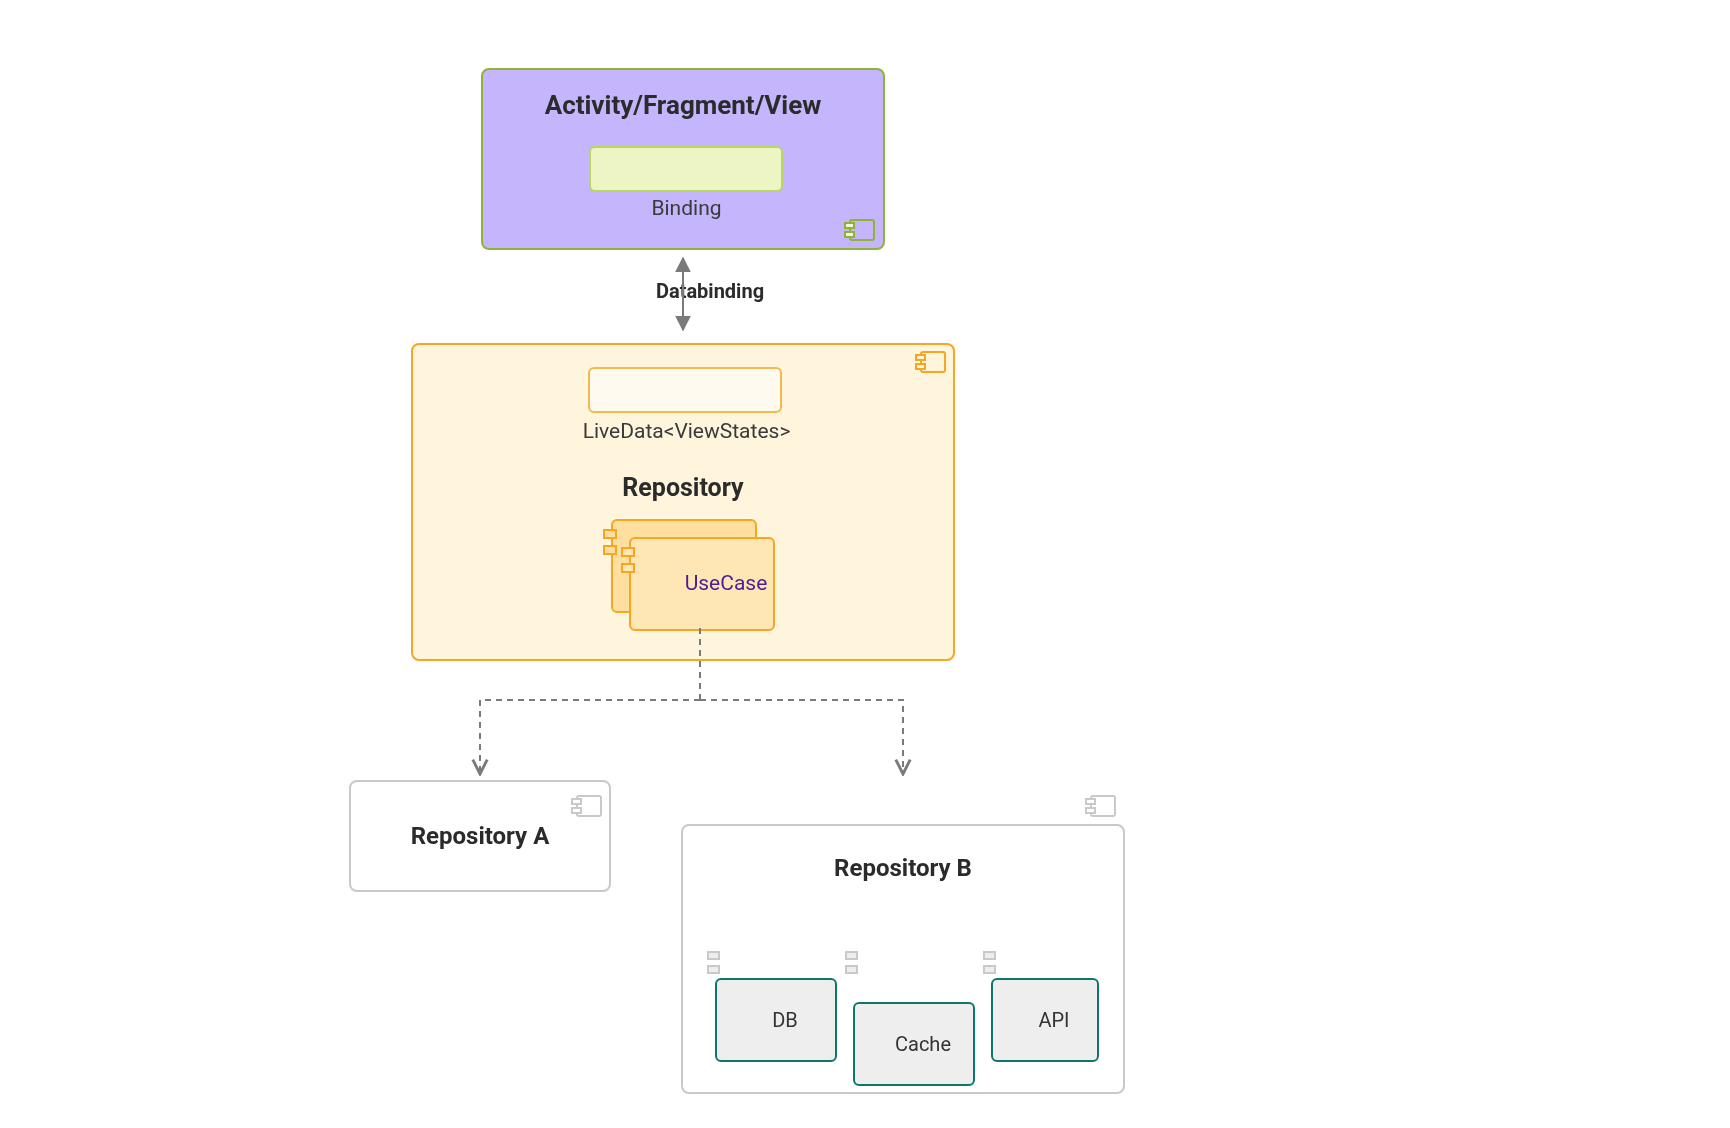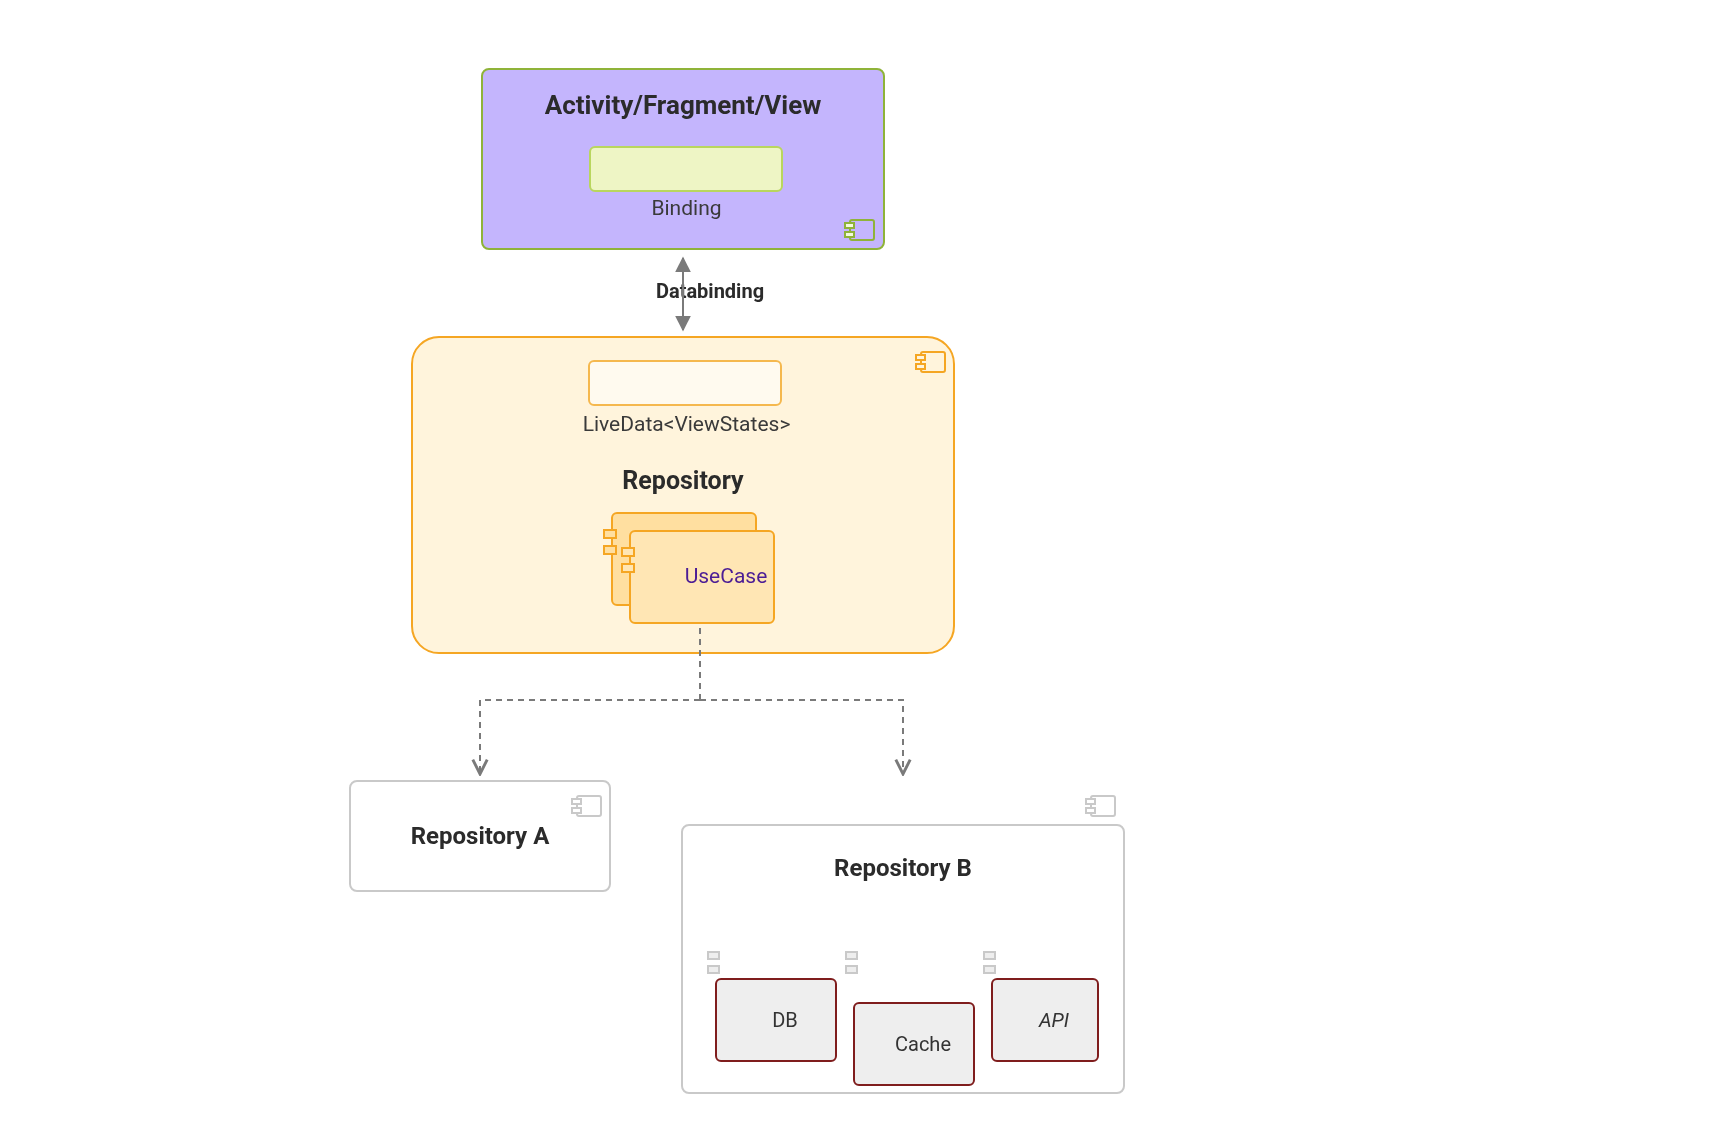--- a/index.html
+++ b/index.html
@@ -59,25 +59,24 @@
   #bindingPill {
     left: 106px; top: 76px;
     width: 194px; height: 46px;
     background: #eef5c5;
     border-color: #b9d65e;
   }
   #bindingLabel { position:absolute; left:0; right:0; top:126px; }
 
   
   #vmBox {
-    left: 411px; top: 336px;
+    left: 411px; top: 343px;
     width: 544px; height: 318px;
     background: #fff4dc;
     border-color: #f5a623;
-    border-radius: 28px;
   }
   #liveDataPill {
     left: 175px; top: 22px;
     width: 194px; height: 46px;
     background: #fffaef;
     border-color: #f5b84e;
   }
   #liveDataLabel { position:absolute; left:0; right:0; top:74px; }
   #vmTitle { position:absolute; left:0; right:0; top:128px; }
 
@@ -110,26 +109,26 @@
     left: 681px; top: 824px;
     width: 444px; height: 270px;
     background: #ffffff;
     border-color: #c9c9c9;
   }
   #repoBTitle { position:absolute; left:0; right:0; top:28px; font-size:24px;}
   .subcomp {
     position: absolute;
     width: 122px; height: 84px;
     background: #eeeeee;
-    border: 2px solid #7f1d1d;
+    border: 2px solid #0f766e;
     border-radius: 6px;
   }
   #db    { left: 32px;  top: 152px; }
   #cache { left: 170px; top: 152px; margin-top: 24px; }
-  #api   { left: 308px; top: 152px; width: 108px; font-style: italic; }
+  #api   { left: 308px; top: 152px; width: 108px; }
   .subcomp-label {
     position:absolute; left:0; right:0; top:50%; transform:translateY(-50%);
     font-size:20px; color:#333; text-align:center; padding-left: 18px;
   }
 
   
   #databindLabel {
     position:absolute;
     left: 600px; top: 279px;
     width: 220px;

